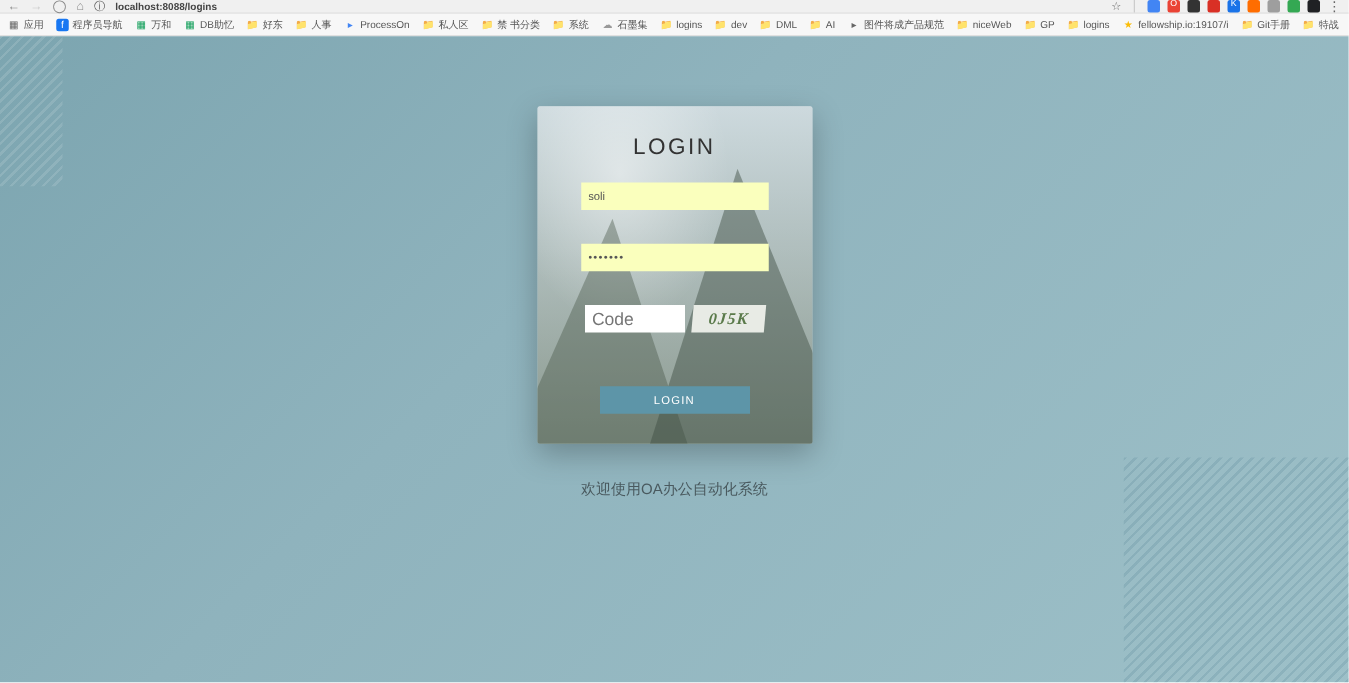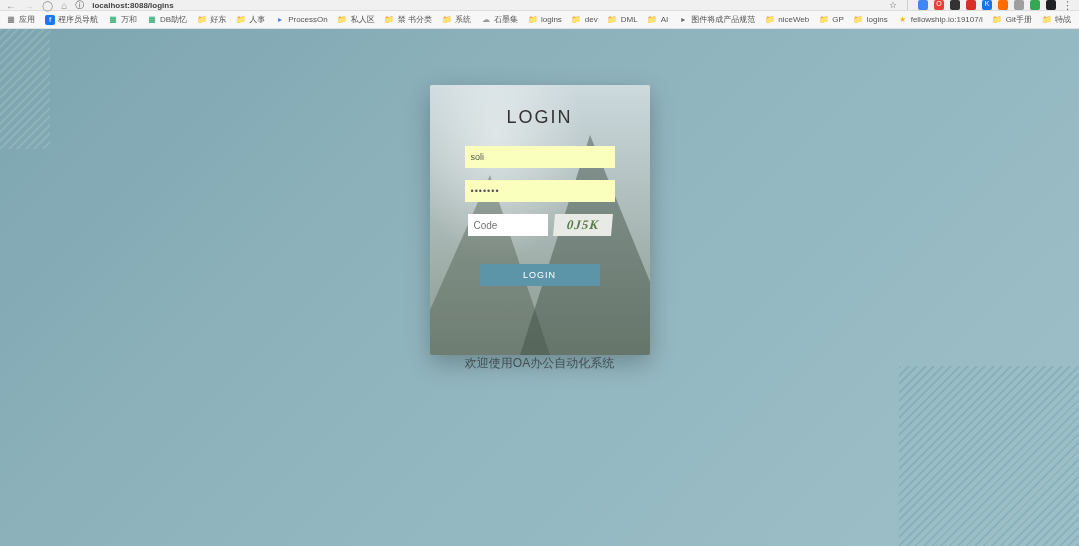--- a/index.html
+++ b/index.html
@@ -138,21 +138,21 @@
       font-weight: 300;
       letter-spacing: 2px;
       color: #333;
       z-index: 1;
       margin-bottom: 18px;
     }
     .login-form {
       z-index: 1;
       display: flex;
       flex-direction: column;
-      gap: 12px;
+      gap: 27px;
       align-items: center;
     }
     .text-input {
       width: 150px;
       height: 22px;
       border: none;
       background: #faffbd;
       font-size: 9px;
       padding: 0 6px;
       color: #555;
@@ -162,21 +162,21 @@
     .code-row {
       display: flex;
       align-items: center;
       gap: 6px;
     }
     .code-input {
       width: 80px;
       height: 22px;
       border: none;
       background: #fff;
-      font-size: 10px;
+      font-size: 14px;
       padding: 0 6px;
       color: #888;
     }
     .captcha-img {
       width: 58px;
       height: 22px;
       background: #e8ebe5;
       display: flex;
       align-items: center;
       justify-content: center;
@@ -193,20 +193,21 @@
       width: 120px;
       height: 22px;
       background: #5d95a8;
       color: #fff;
       border: none;
       font-size: 9px;
       letter-spacing: 1px;
       cursor: pointer;
     }
     .welcome-text {
+      margin-top: 28px;
       font-size: 12px;
       color: #4a5a5f;
     }
     .right-icons-divider {
       width: 1px;
       height: 10px;
       background: #ccc;
       margin: 0 4px;
     }
   </style>

